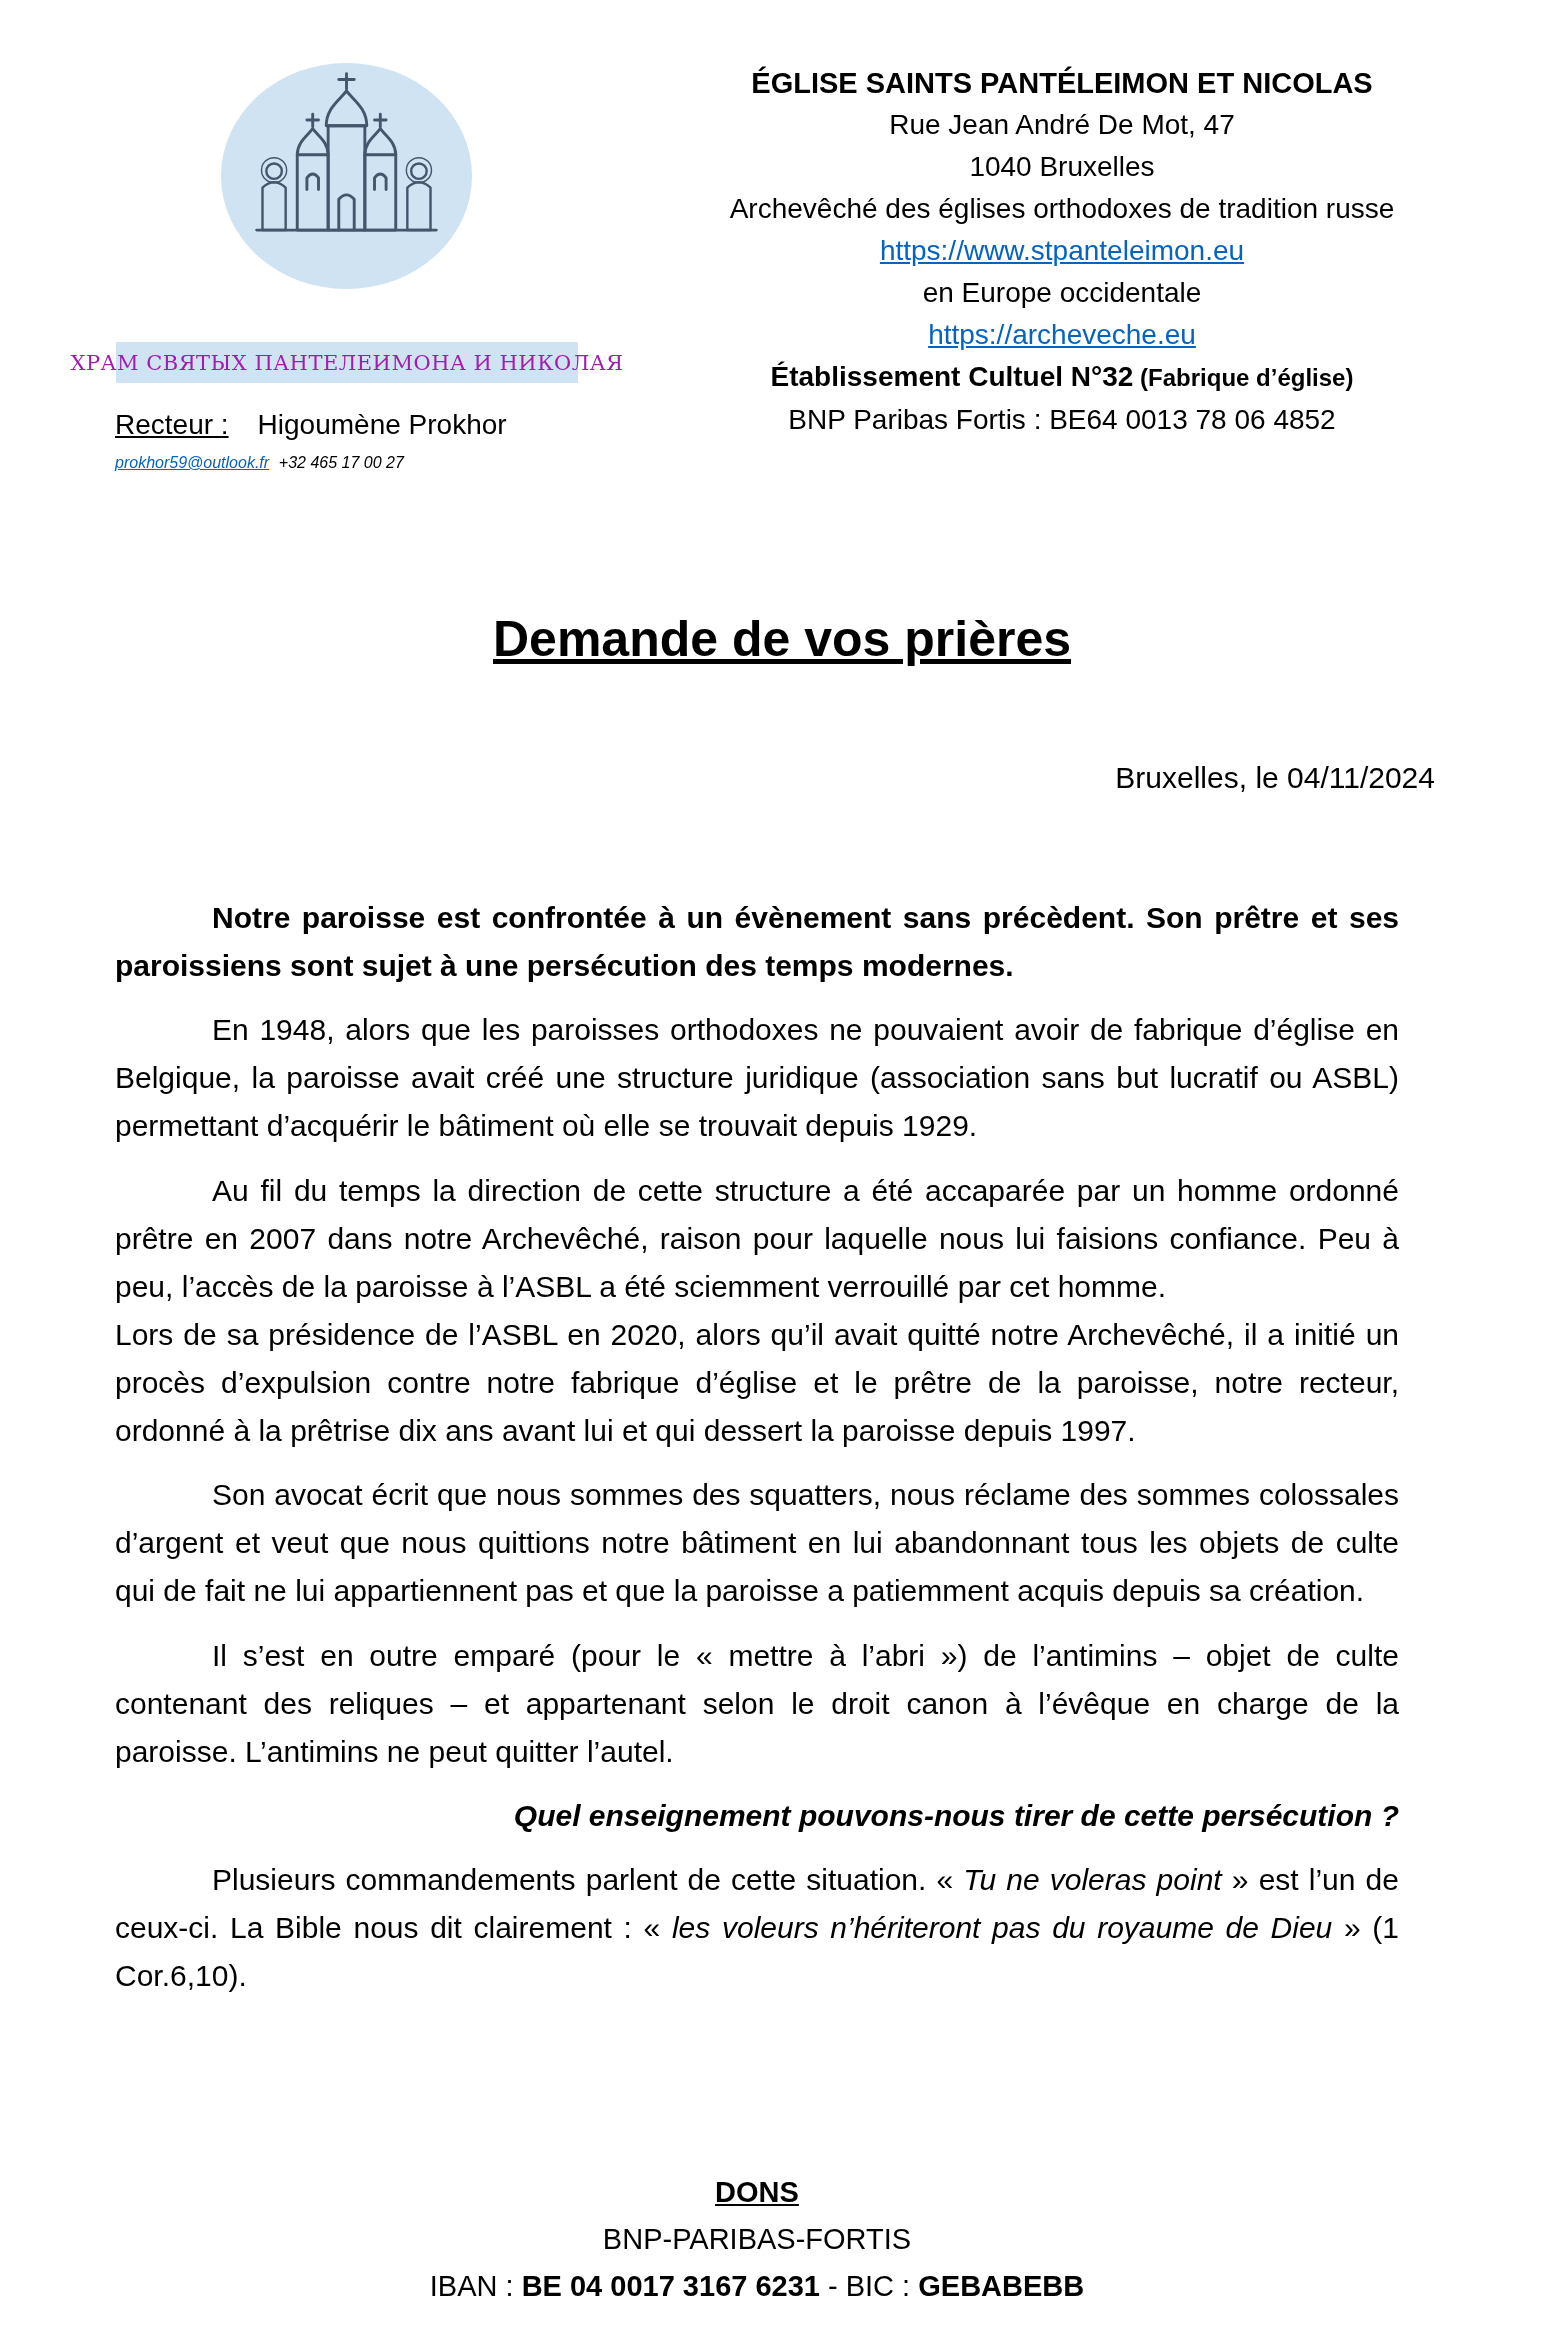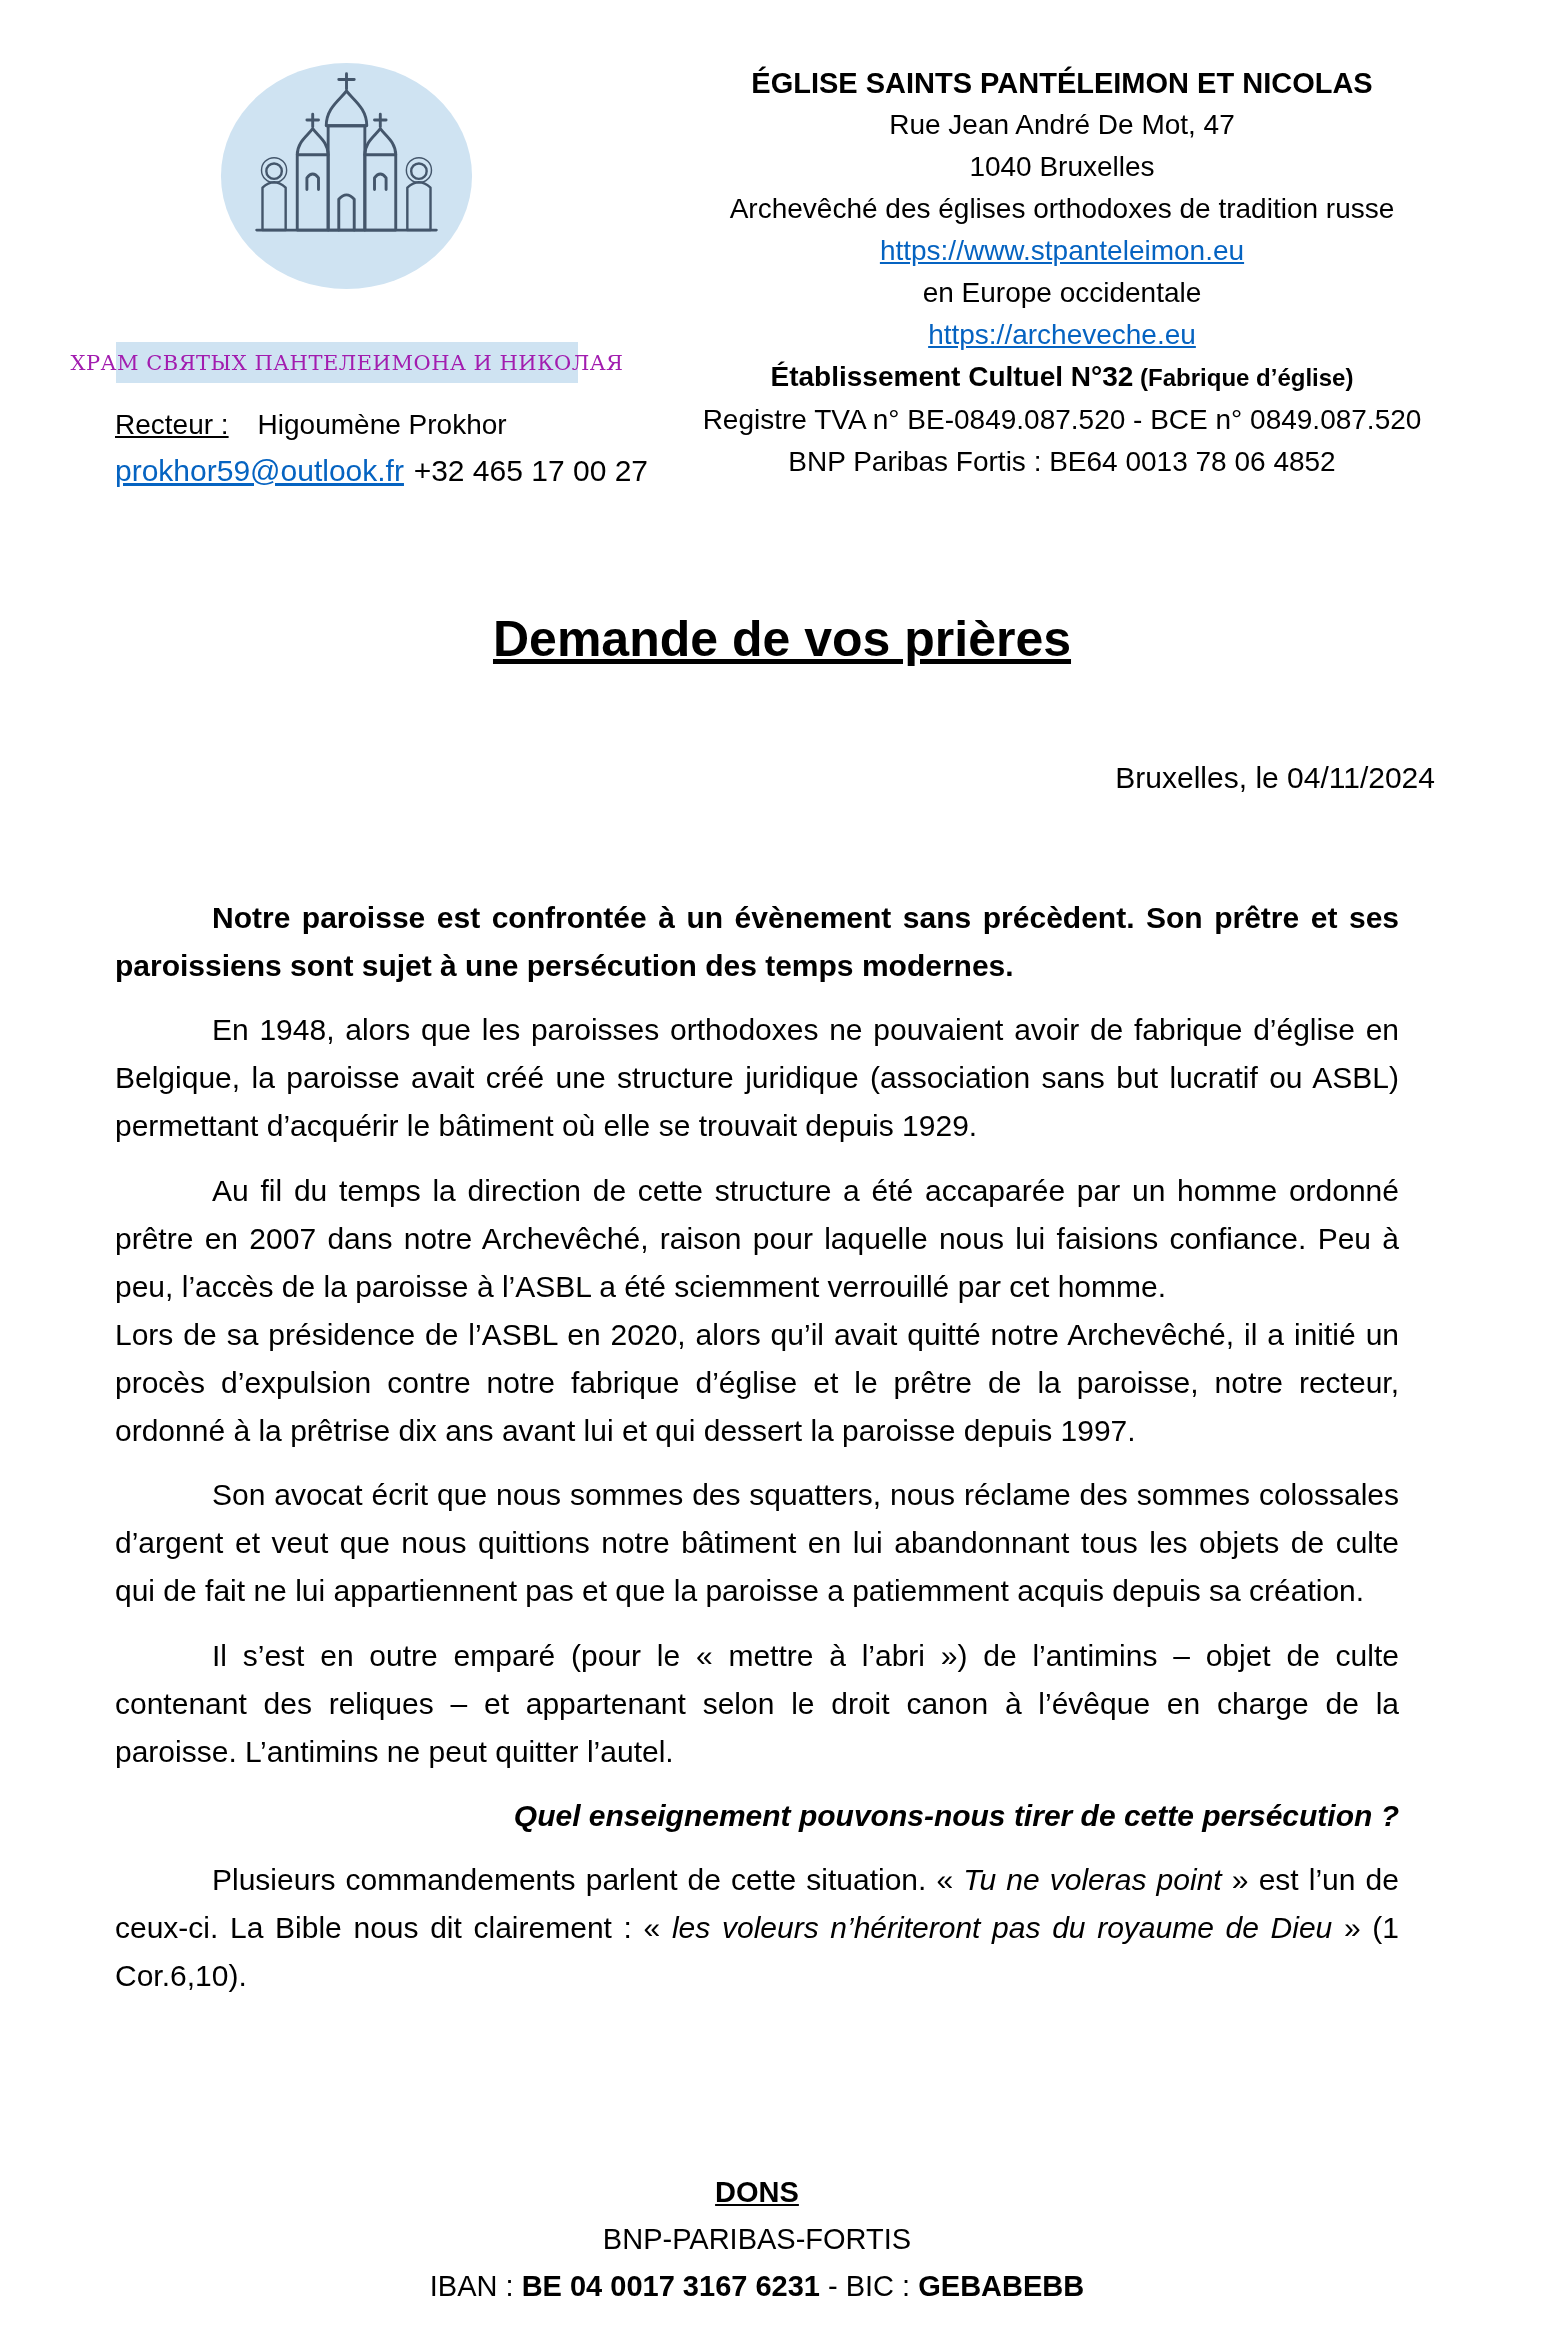--- a/index.html
+++ b/index.html
@@ -26,21 +26,21 @@
   .logo svg{display:block;width:100%;height:100%;}
   .logo-caption{
     position:absolute;left:116px;top:342px;width:462px;height:41px;
     background:#cfe3f2;color:#a21caf;
     font-family:"DejaVu Serif",serif;font-size:21px;letter-spacing:0.5px;
     display:flex;align-items:center;justify-content:center;white-space:nowrap;
   }
   .rector-line{position:absolute;left:115px;top:409px;font-size:28px;}
   .rector-label{text-decoration:underline;}
   .rector-name{margin-left:29px;}
-  .rector-contact{position:absolute;left:115px;top:454px;font-size:30px;}
+  .rector-contact{position:absolute;left:115px;top:454px;font-size:16px;font-style:italic;}
   .rector-phone{margin-left:9.7px;color:#000;}
   
   .title{
     position:absolute;left:0;top:610px;width:100%;margin:0;
     text-align:center;font-size:50px;font-weight:bold;text-decoration:underline;
   }
   .dateline{
     position:absolute;left:115px;top:761px;width:1320px;
     text-align:right;font-size:30px;
   }
@@ -106,21 +106,20 @@
 
   <div class="org-block">
     <div class="org-name">ÉGLISE SAINTS PANTÉLEIMON ET NICOLAS</div>
     <div>Rue Jean André De Mot, 47</div>
     <div>1040 Bruxelles</div>
     <div>Archevêché des églises orthodoxes de tradition russe</div>
     <div><a class="link">https://www.stpanteleimon.eu</a></div>
     <div>en Europe occidentale</div>
     <div><a class="link">https://archeveche.eu</a></div>
     <div><span class="estab">Établissement Cultuel N°32</span><span class="estab-note"> (Fabrique d’église)</span></div>
-    <div>Registre TVA n° BE-0849.087.520 - BCE n° 0849.087.520</div>
     <div>BNP Paribas Fortis : BE64 0013 78 06 4852</div>
   </div>
 
   <div class="rector-line">
     <span class="rector-label">Recteur :</span><span class="rector-name">Higoumène Prokhor</span>
   </div>
   <div class="rector-contact">
     <a class="link">prokhor59@outlook.fr</a><span class="rector-phone">+32 465 17 00 27</span>
   </div>
 

